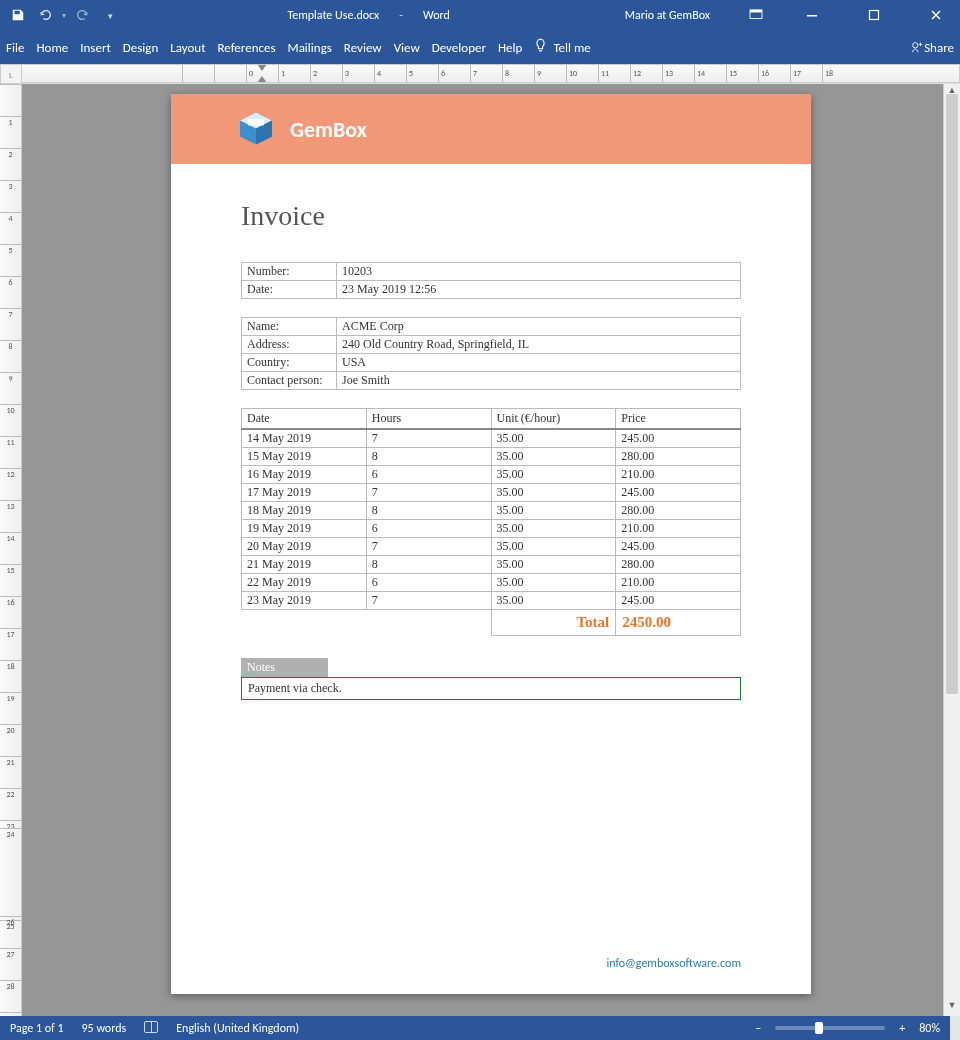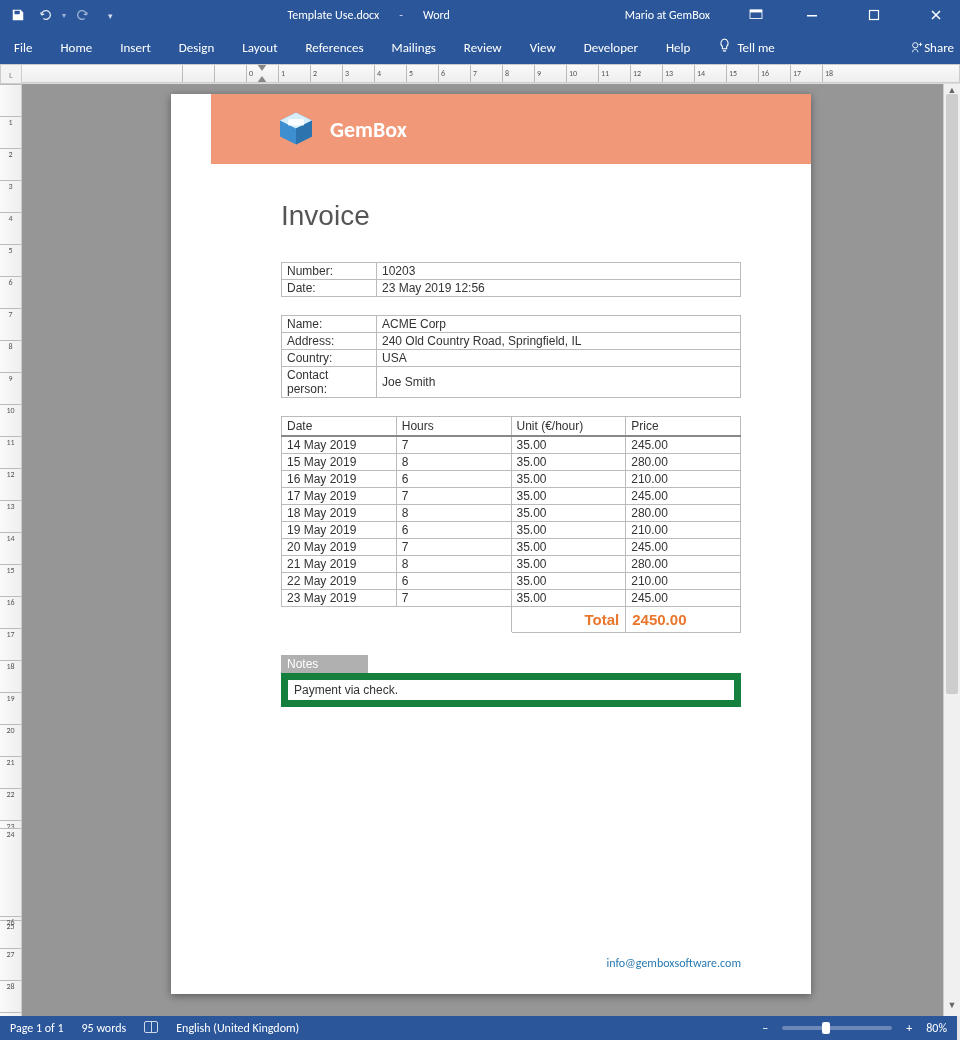--- a/index.html
+++ b/index.html
@@ -14,71 +14,71 @@
     .title-center .docname { color:#fff; }
     .title-center .dash { color:#cfd9ec; }
     .title-right { display:flex; align-items:center; gap:22px; padding-right:4px;}
     .win-btn { width: 40px; height:30px; display:flex;align-items:center;justify-content:center; cursor:pointer;}
     .user-name { margin-right:10px; color:#fff;}
     .ribbon-display{ width:28px; height:24px; display:flex;align-items:center;justify-content:center;}
 
     
     .ribbon { background: #2b579a; color:#fff; height: 34px; display:flex; align-items:center; justify-content:space-between; padding: 0 6px 0 0; }
     .tabs { display:flex; gap:0; height:100%; align-items:stretch; }
-    .tab { padding: 0 14px; display:flex; align-items:center; font-size:13px; cursor:pointer; }
+    .tab { padding: 0 6px; display:flex; align-items:center; font-size:13px; cursor:pointer; }
     .tab.file { background:#2b579a; }
     .tellme { display:flex; align-items:center; gap:6px; font-size:13px; }
     .tellme .bulb { font-size:12px; }
     .share-area { display:flex; align-items:center; margin-left:20px; font-size:13px; cursor:pointer;}
 
     
     .ruler-row { background:#f3f3f3; border-bottom:1px solid #ddd; height:20px; position:relative; display:flex;}
     .ruler-corner { width:22px; height:20px; background:#f3f3f3; border:1px solid #ccc; display:flex;align-items:center;justify-content:center; font-size:9px; color:#888;}
     .h-ruler { flex:1; position:relative; background:linear-gradient(#fafafa,#eee); border:1px solid #ccc; border-left:0; font-size:8px; color:#555; overflow:hidden;}
     .h-ruler-inner{ position:absolute; left:160px; right:0; top:0; bottom:0; display:flex;}
     .h-ruler-tick{ position:relative; width:32px; border-left:1px solid #bbb; height:100%; }
     .h-ruler-num{ position:absolute; top:3px; left:2px; font-size:8px; color:#555;}
     .indent-marker{ position:absolute; top:-1px; left:235px; width:0;height:0;border-left:5px solid transparent;border-right:5px solid transparent;border-top:7px solid #888;}
     .indent-marker2{ position:absolute; bottom:-1px; left:235px; width:0;height:0;border-left:5px solid transparent;border-right:5px solid transparent;border-bottom:7px solid #888;}
 
     
     .workspace { position:absolute; top:84px; bottom:24px; left:0; right:0; background:#969696; overflow:hidden;}
     .v-ruler { position:absolute; left:0; top:0; bottom:0; width:22px; background:linear-gradient(90deg,#fafafa,#eee); border-right:1px solid #ccc; font-size:8px; color:#555; }
     .v-ruler-tick{ position:absolute; left:0; right:0; border-top:1px solid #bbb; text-align:center;}
     .doc-scroll{ position:absolute; left:22px; right:0; top:0; bottom:0; background:#969696; display:flex; justify-content:center; padding-top:10px;}
-    .page { width:640px; height:900px; background:#fff; box-shadow:0 2px 8px rgba(0,0,0,0.4); position:relative; overflow:hidden;padding-left:40px;}
+    .page { width:640px; height:900px; background:#fff; box-shadow:0 2px 8px rgba(0,0,0,0.4); position:relative; overflow:hidden;}
 
     
     .doc-header-band{ background:#f09878; height:70px; display:flex; align-items:center; padding-left:65px; gap:14px;}
     .logo-box{ width:40px; height:36px; position:relative;}
     .logo-box svg{ width:100%; height:100%;}
     .logo-text{ color:#fff; font-size:22px; font-weight:600; font-family: Calibri, sans-serif;}
-    .doc-body{ padding: 36px 70px 20px 70px; font-family: Liberation Sans, sans-serif; color:#333;}
+    .doc-body{ padding: 36px 70px 20px 70px; font-family: Liberation Serif, serif; color:#333;}
     .invoice-title{ font-size:28px; color:#555; margin-bottom:30px;}
 
     table.meta { width:100%; border-collapse:collapse; font-size:12px; margin-bottom:18px;}
     table.meta td{ border:1px solid #bbb; padding:1px 5px; }
     table.meta td.label{ width:95px; text-align:left; color:#333; }
     table.meta td.value{ }
 
     table.items{ width:100%; border-collapse:collapse; font-size:12px; margin-top:5px;}
     table.items th{ border:1px solid #bbb; border-bottom:2px solid #888; padding:2px 5px; text-align:left; font-weight:normal; color:#333;}
     table.items td{ border:1px solid #bbb; padding:1px 5px;}
     table.items tr.total-row td{ border:1px solid #bbb; font-size:15px; font-weight:bold; color:#e8762c; padding:4px 6px;}
     table.items tr.total-row td.spacer{ border-left:1px solid #fff; border-bottom:1px solid #fff; color:transparent;}
     table.items tr.total-row td.total-label{ text-align:right;}
 
     .notes-block{ margin-top:22px;}
     .notes-header{ background:#b0b0b0; color:#fff; font-size:12px; padding:2px 6px; width:87px;}
-    .notes-box{ border:7px solid #15803d; font-size:12px; padding:3px 6px;}
+    .notes-box{ border:1px solid #15803d; font-size:12px; padding:3px 6px;}
 
     .footer-link{ position:absolute; bottom:24px; right:70px; font-size:12px; color:#2a7ab0;}
 
     
-    .status-bar{ position:absolute; bottom:0; left:0; right:3px; height:24px; background:#2b579a; color:#fff; display:flex; align-items:center; font-size:12px; justify-content:space-between; padding:0 10px;}
+    .status-bar{ position:absolute; bottom:0; left:0; right:10px; height:24px; background:#2b579a; color:#fff; display:flex; align-items:center; font-size:12px; justify-content:space-between; padding:0 10px;}
     .status-left{ display:flex; gap:18px; align-items:center;}
     .status-right{ display:flex; gap:10px; align-items:center;}
     .zoom-slider{ width:110px; height:4px; background:#6b88b8; position:relative; border-radius:2px;}
     .zoom-thumb{ position:absolute; top:-4px; left:40px; width:8px; height:12px; background:#fff; border-radius:2px;}
     .zoom-btn{ cursor:pointer; width:14px; text-align:center;}
 
     
     .v-scrollbar{ position:absolute; right:0; top:0; bottom:0; width:17px; background:#f0f0f0; border-left:1px solid #ccc;}
     .v-scrollbar .thumb{ position:absolute; left:2px; right:2px; top:10px; height:600px; background:#cdcdcd; border-radius:2px;}
     .v-scrollbar .arrow{ position:absolute; left:0; right:0; height:17px; text-align:center; font-size:9px; color:#666;}

